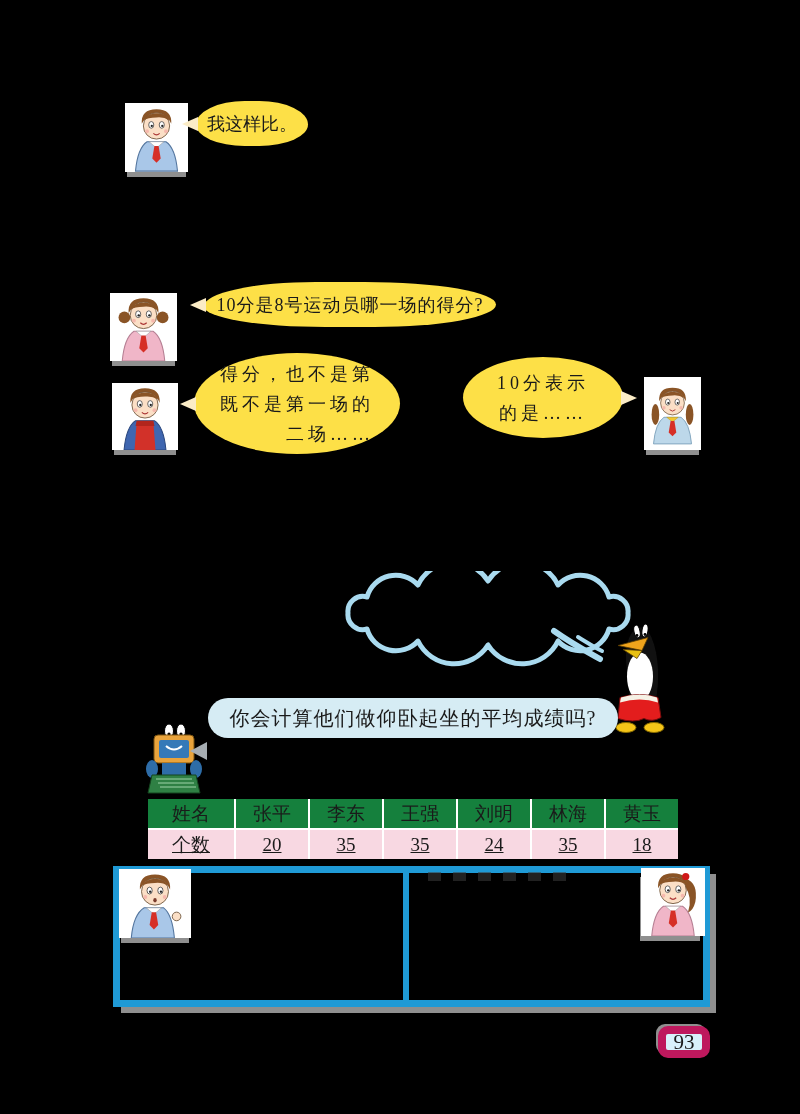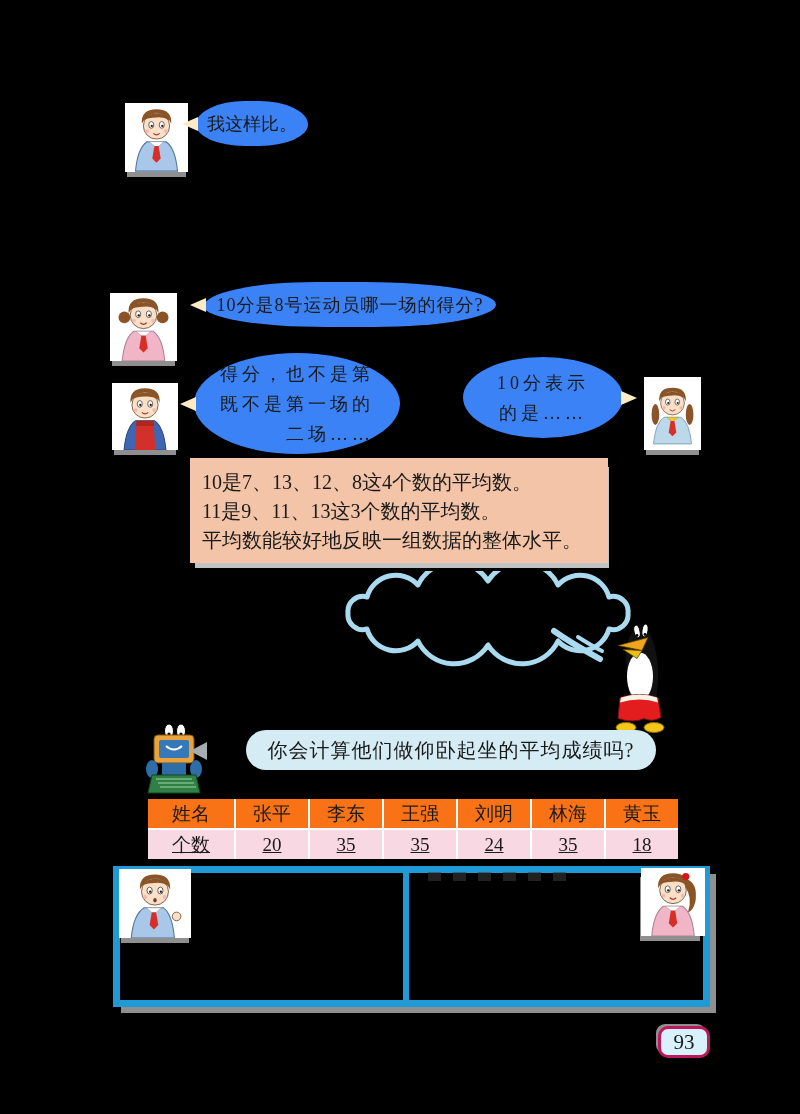--- a/index.html
+++ b/index.html
@@ -8,21 +8,21 @@
     font-family:"Liberation Serif","DejaVu Serif",serif;color:#1a1a1a;
   }
   .abs{position:absolute;}
 
   
   .portrait{background:#fff;box-shadow:0 7px 0 -2px #8f8f8f;}
   .portrait svg{width:100%;height:100%;display:block;}
 
   
   .bubble{
-    background:#3b82f6;display:flex;align-items:center;justify-content:center;
+    background:#fde047;display:flex;align-items:center;justify-content:center;
     text-align:center;font-size:18px;line-height:30px;
   }
   .bubble .tail{position:absolute;width:0;height:0;}
   .tail-left{left:-14px;top:50%;margin-top:-7px;border-top:7px solid transparent;
     border-bottom:7px solid transparent;border-right:16px solid #fbecc6;}
   .tail-right{right:-14px;top:50%;margin-top:-7px;border-top:7px solid transparent;
     border-bottom:7px solid transparent;border-left:16px solid #fbecc6;}
 
   .bubble1{left:196px;top:101px;width:112px;height:45px;border-radius:50% 50% 50% 50%/60% 60% 55% 55%;}
   .bubble2{left:204px;top:282px;width:292px;height:45px;border-radius:46% 54% 50% 50%/65% 60% 60% 55%;letter-spacing:1px;}
@@ -41,49 +41,49 @@
   .cloud svg{width:100%;height:100%;display:block;}
 
   .penguin{left:604px;top:621px;width:72px;height:116px;}
   .penguin svg{width:100%;height:100%;display:block;}
 
   .mascot{left:142px;top:719px;width:64px;height:78px;}
   .mascot svg{width:100%;height:100%;display:block;}
 
   
   .question-bar{
-    left:208px;top:730px;width:410px;height:40px;background:#d6ecf4;border-radius:20px;
-    display:flex;align-items:center;justify-content:center;font-size:20px;letter-spacing:1px;margin-left:38px;
+    left:208px;top:698px;width:410px;height:40px;background:#d6ecf4;border-radius:20px;
+    display:flex;align-items:center;justify-content:center;font-size:20px;letter-spacing:1px;
   }
   .question-tail{left:190px;top:742px;width:0;height:0;border-top:9px solid transparent;
     border-bottom:9px solid transparent;border-right:17px solid #a6adb2;}
 
   
   .score-table{
     left:148px;top:799px;width:530px;display:grid;
     grid-template-columns:86px repeat(6,72px);grid-auto-rows:29px;gap:2px;background:#fff;
   }
   .score-table .cell{display:flex;align-items:center;justify-content:center;font-size:19px;}
-  .cell.hdr{background:#f97316;}
+  .cell.hdr{background:#15803d;}
   .cell.val{background:#f8d8e2;text-decoration:underline;}
 
   
   .work-box{
     left:113px;top:866px;width:583px;height:127px;border:7px solid #1f9ad6;
     box-shadow:7px 7px 0 -1px #8f8f8f;background:transparent;
   }
   .work-divider{left:403px;top:866px;width:6px;height:141px;background:#1f9ad6;}
   .remnant{
     left:428px;top:872px;width:138px;height:9px;opacity:.55;
     background:repeating-linear-gradient(90deg,#3c3c3c 0 13px,transparent 13px 25px);
   }
 
   
   .page-badge{
-    left:658px;top:1026px;width:52px;height:32px;background:#d9f1fb;border:3px solid #be185d;
+    left:658px;top:1026px;width:52px;height:32px;background:#d9f1fb;border:8px solid #be185d;
     border-radius:10px;display:flex;align-items:center;justify-content:center;
     font-size:21px;box-sizing:border-box;box-shadow:-3px -3px 0 -1px #8f8f8f;
   }
 </style>
 </head>
 <body>
 
 <div class="canvas">
 
   <div class="abs portrait" style="left:125px;top:103px;width:63px;height:69px;">
@@ -178,25 +178,20 @@
       <circle cx="35.5" cy="21" r="1.1" fill="#222"></circle>
       <circle cx="21" cy="26" r="1.8" fill="#f6b8ad"></circle>
         <circle cx="39" cy="26" r="1.8" fill="#f6b8ad"></circle>
       <path d="M27,28 Q30,31 33,28" stroke="#a33" stroke-width="1" fill="none"></path>
       <path d="M10,64 Q12,42 21,36 L39,36 Q48,42 50,64 Z" fill="#bdd8ea" stroke="#7fa3bd" stroke-width="1"></path>
       <path d="M24,36 L30,41 L36,36 Z" fill="#f3c62e" stroke="#b99210" stroke-width="0.5"></path>
       <path d="M28,40 L32,40 L34,52 L30,56 L26,52 Z" fill="#d62f26"></path>
     </svg>
   </div>
 
-  <div class="abs summary">
-    <div>10是7、13、12、8这4个数的平均数。</div>
-    <div>11是9、11、13这3个数的平均数。</div>
-    <div>平均数能较好地反映一组数据的整体水平。</div>
-  </div>
 
   <div class="abs cloud">
     <svg viewBox="0 0 300 112">
       <path d="M290,42 A15,15 0 0 1 271,58 A30,30 0 0 1 220,70 A40,40 0 0 1 150,74
                A40,40 0 0 1 80,70 A30,30 0 0 1 29,58 A15,15 0 0 1 10,42
                A15,15 0 0 1 29,26 A30,30 0 0 1 80,14 A40,40 0 0 1 150,10
                A40,40 0 0 1 220,14 A30,30 0 0 1 271,26 A15,15 0 0 1 290,42 Z" fill="none" stroke="#a9daef" stroke-width="5" stroke-linejoin="round"></path>
       <path d="M216,60 C236,74 248,80 262,88" fill="none" stroke="#a9daef" stroke-width="6" stroke-linecap="round"></path>
       <path d="M240,66 C250,72 256,76 264,80" fill="none" stroke="#a9daef" stroke-width="4" stroke-linecap="round"></path>
     </svg>

